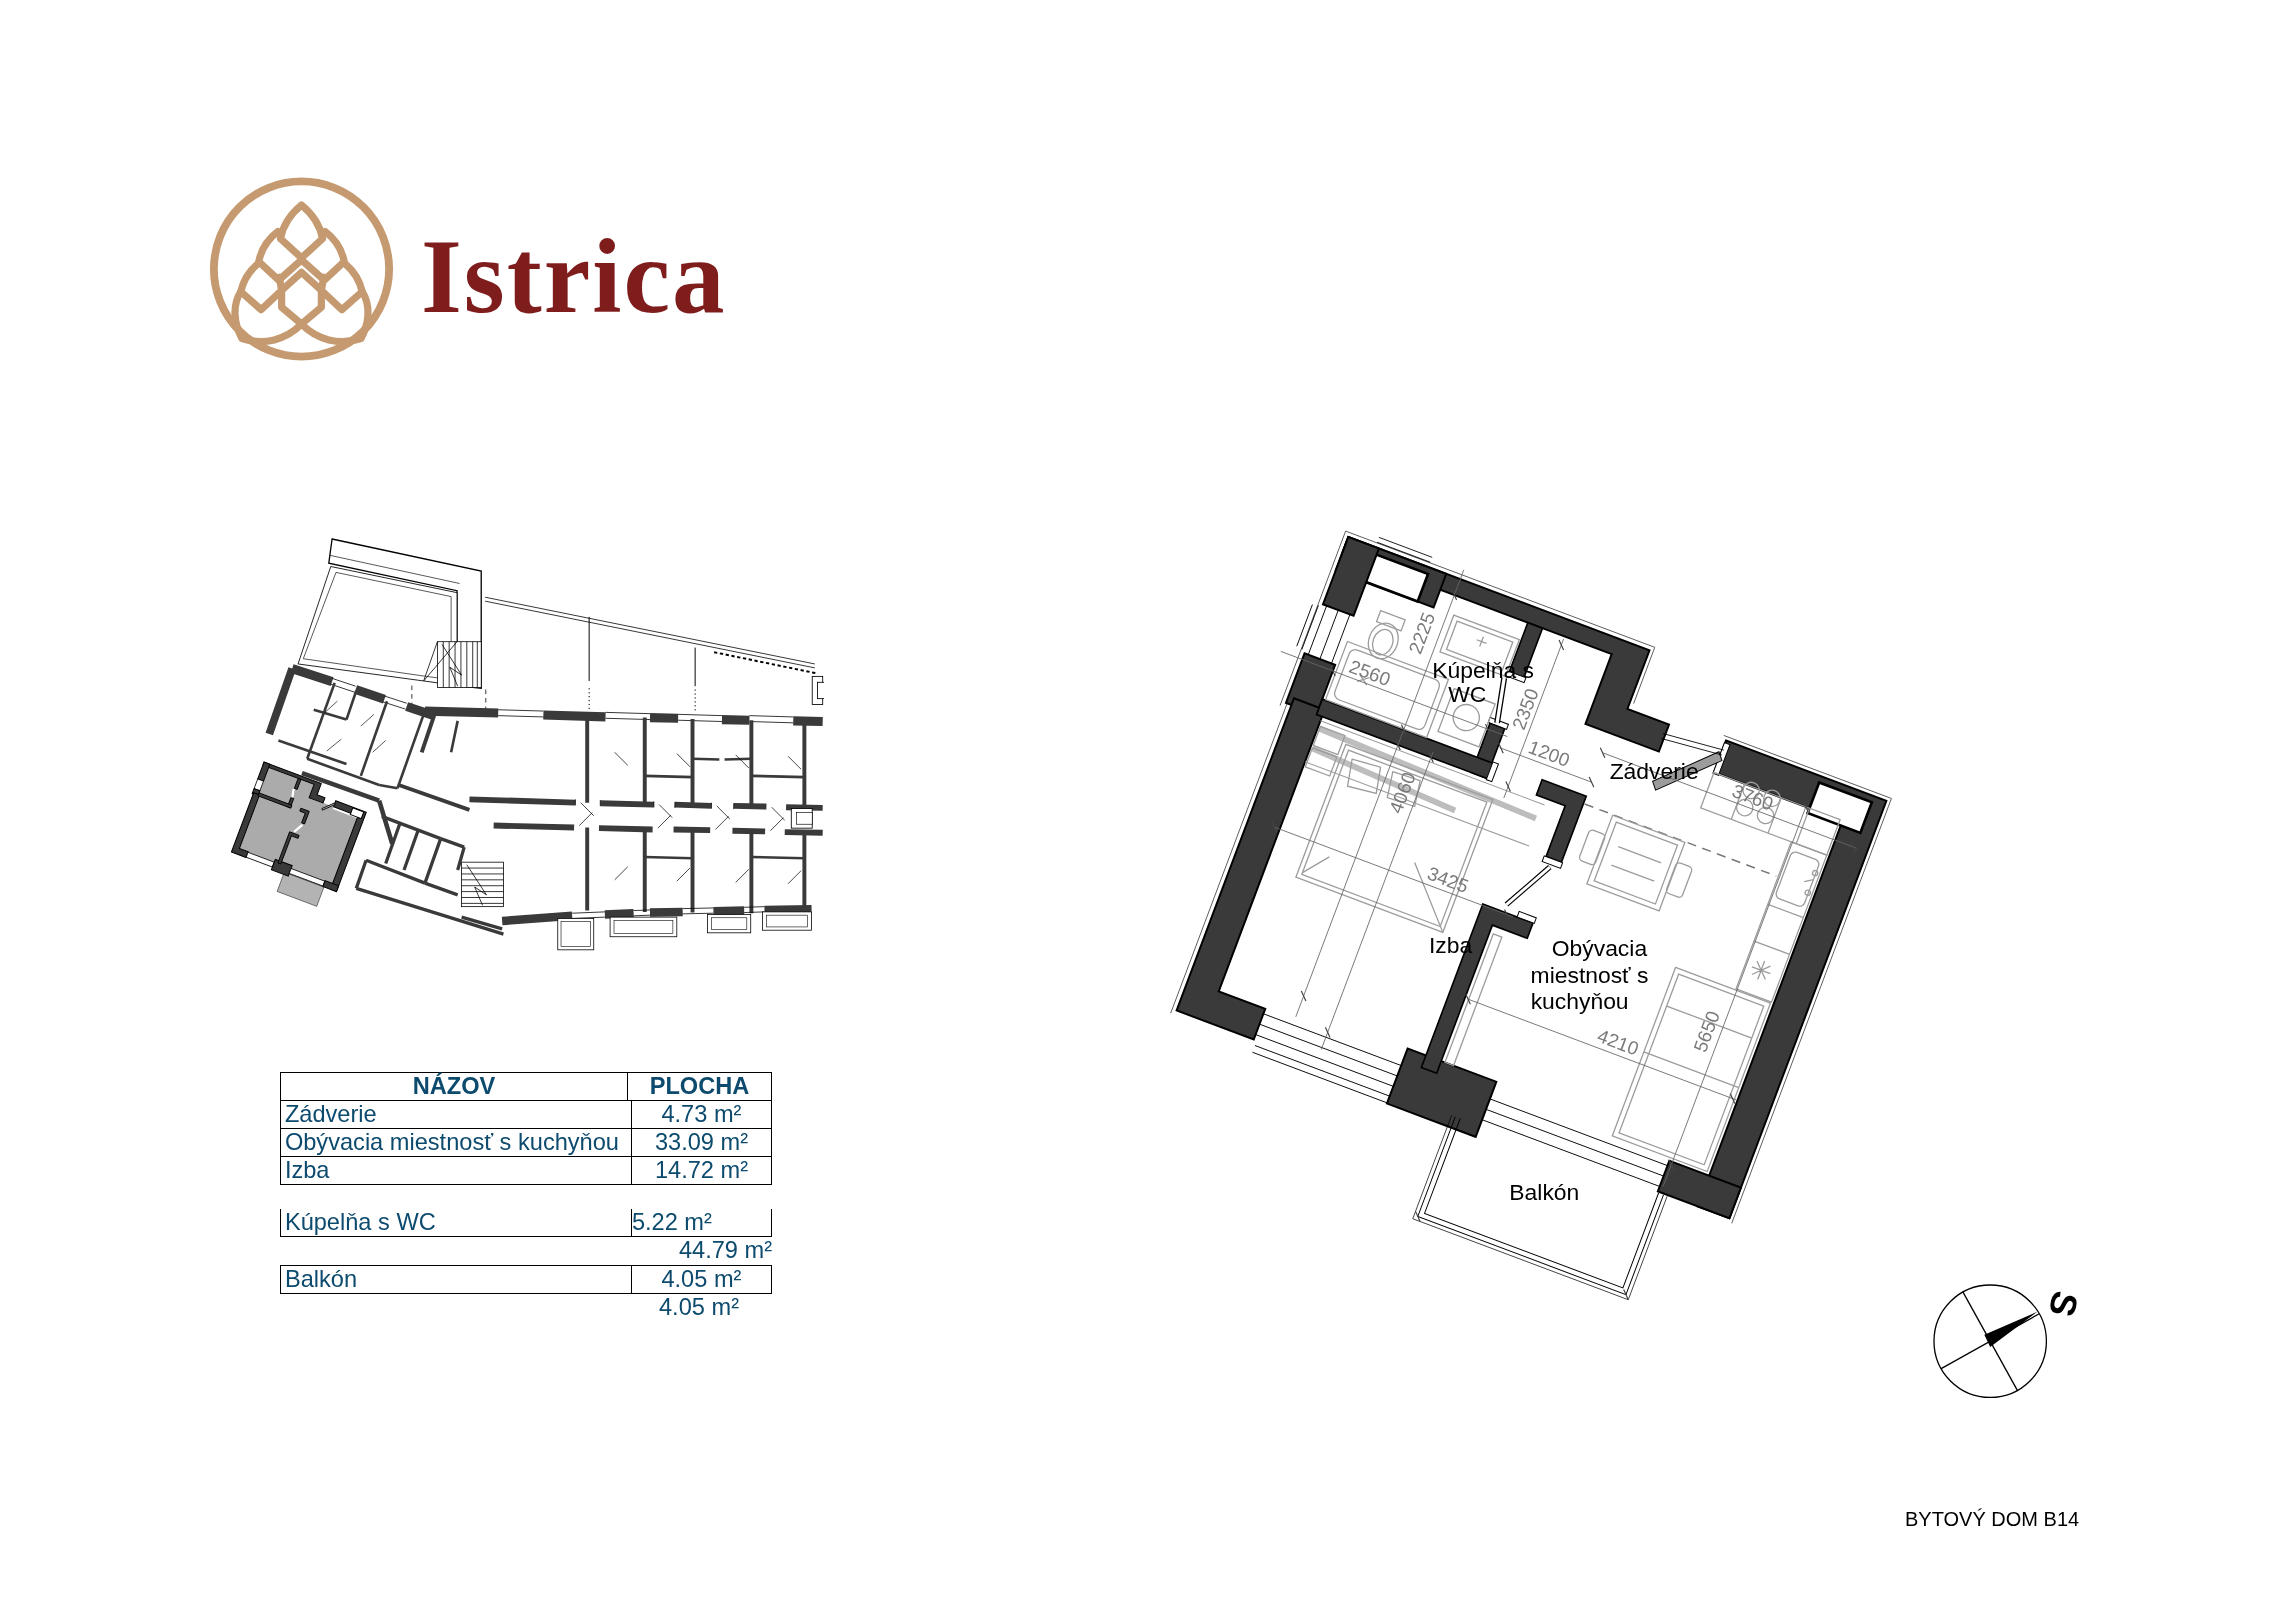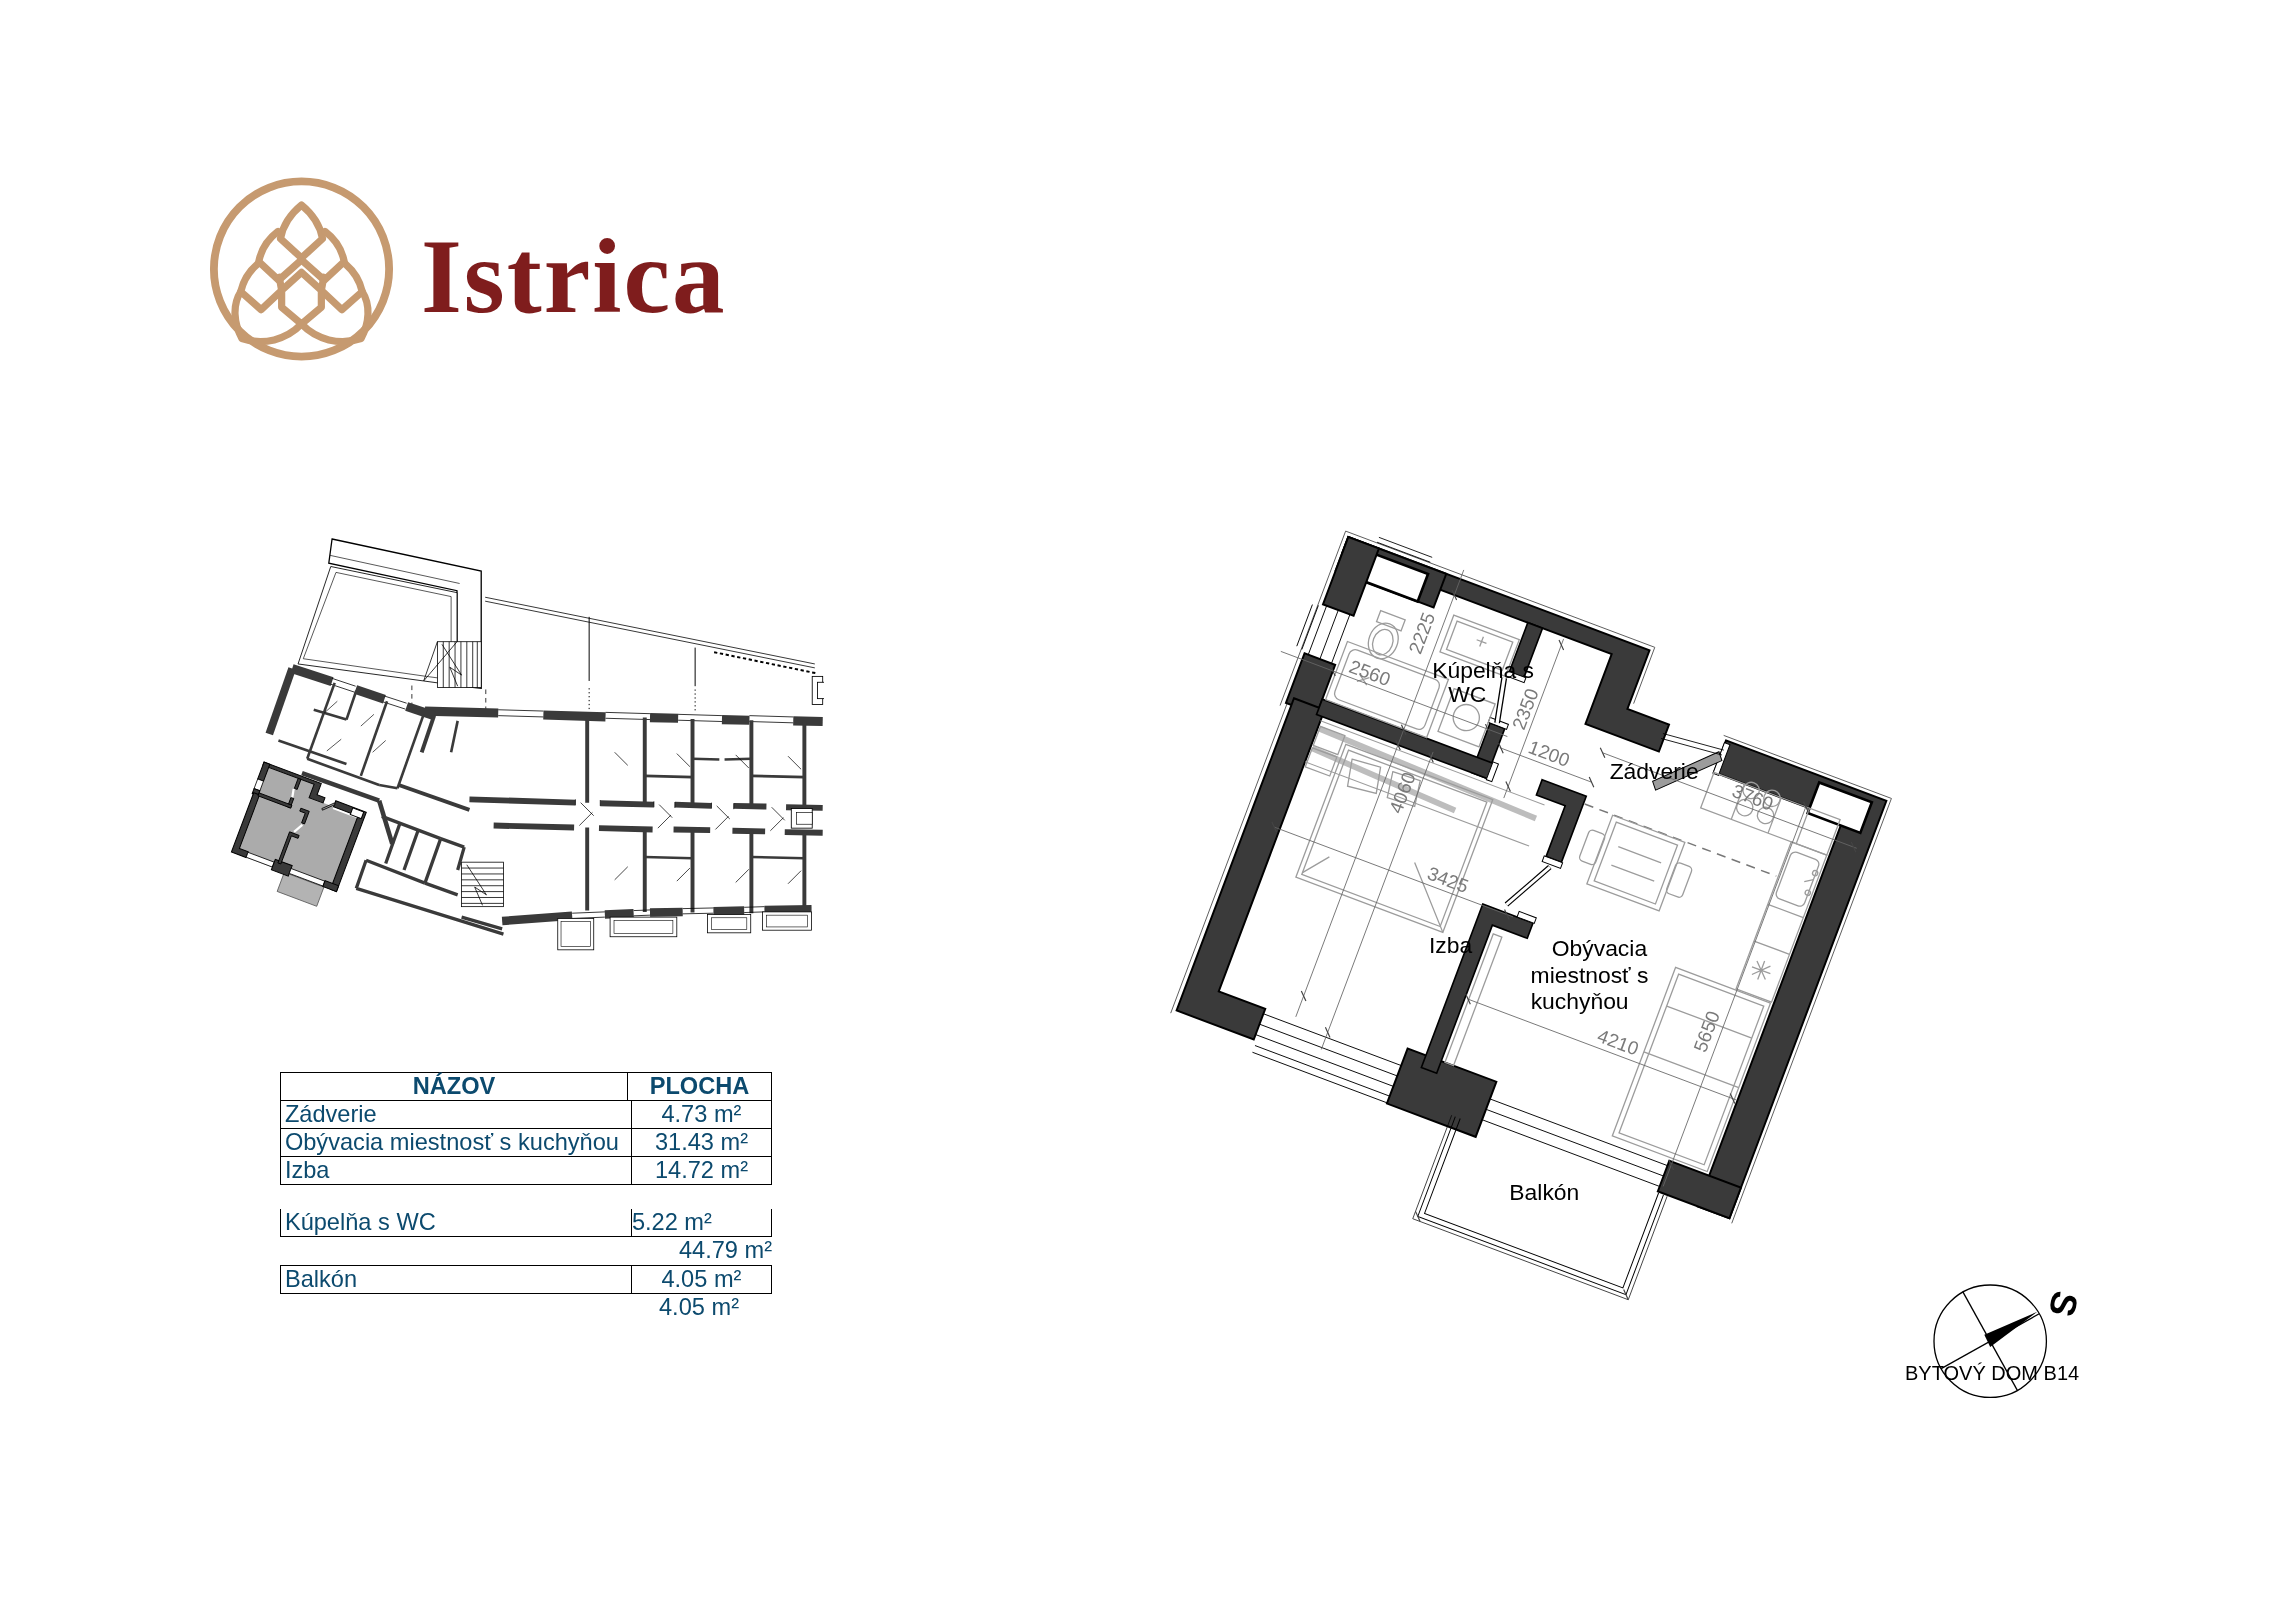--- a/index.html
+++ b/index.html
@@ -38,21 +38,21 @@
     <div style="flex:1;text-align:center;">PLOCHA</div>
   </div>
 
   <div style="display:flex;border:1.3px solid #000;border-top:none;height:27px;line-height:27px;">
     <div style="width:346px;padding-left:3.9px;border-right:1.3px solid #000;">Zádverie</div>
     <div style="flex:1;text-align:center;">4.73 m²</div>
   </div>
 
   <div style="display:flex;border:1.3px solid #000;border-top:none;height:27px;line-height:27px;">
     <div style="width:346px;padding-left:3.9px;border-right:1.3px solid #000;">Obývacia miestnosť s kuchyňou</div>
-    <div style="flex:1;text-align:center;">31.43 m²</div>
+    <div style="flex:1;text-align:center;">33.09 m²</div>
   </div>
 
   <div style="display:flex;border:1.3px solid #000;border-top:none;height:27px;line-height:27px;">
     <div style="width:346px;padding-left:3.9px;border-right:1.3px solid #000;">Izba</div>
     <div style="flex:1;text-align:center;">14.72 m²</div>
   </div>
 
   <div style="display:flex;border:1.3px solid #000;border-top:none;height:27px;line-height:27px;margin-top:24px;">
     <div style="width:346px;padding-left:3.9px;border-right:1.3px solid #000;">Kúpelňa s WC</div>
     <div style="flex:1;text-align:left;">5.22 m²</div>
@@ -452,14 +452,14 @@
   <circle cx="112" cy="110" r="86" fill="none" stroke="#000" stroke-width="2"></circle>
 
   <line x1="37" y1="152" x2="187" y2="68" stroke="#000" stroke-width="2"></line>
   <line x1="70" y1="34" x2="154" y2="186" stroke="#000" stroke-width="2"></line>
 
   <polygon points="184,65 103,100 112,119" fill="#000"></polygon>
 
   <text x="220" y="52" font-size="56" font-weight="bold" transform="rotate(105 220 52)" text-anchor="middle" dominant-baseline="middle">S</text>
 </svg>
 
-<div class="abs" style="left:1905px;top:1362px;font-size:20px;color:#000;">BYTOVÝ DOM B14</div>
+<div class="abs" style="left:1905px;top:1508px;font-size:20px;color:#000;">BYTOVÝ DOM B14</div>
 
 
 </body></html>

